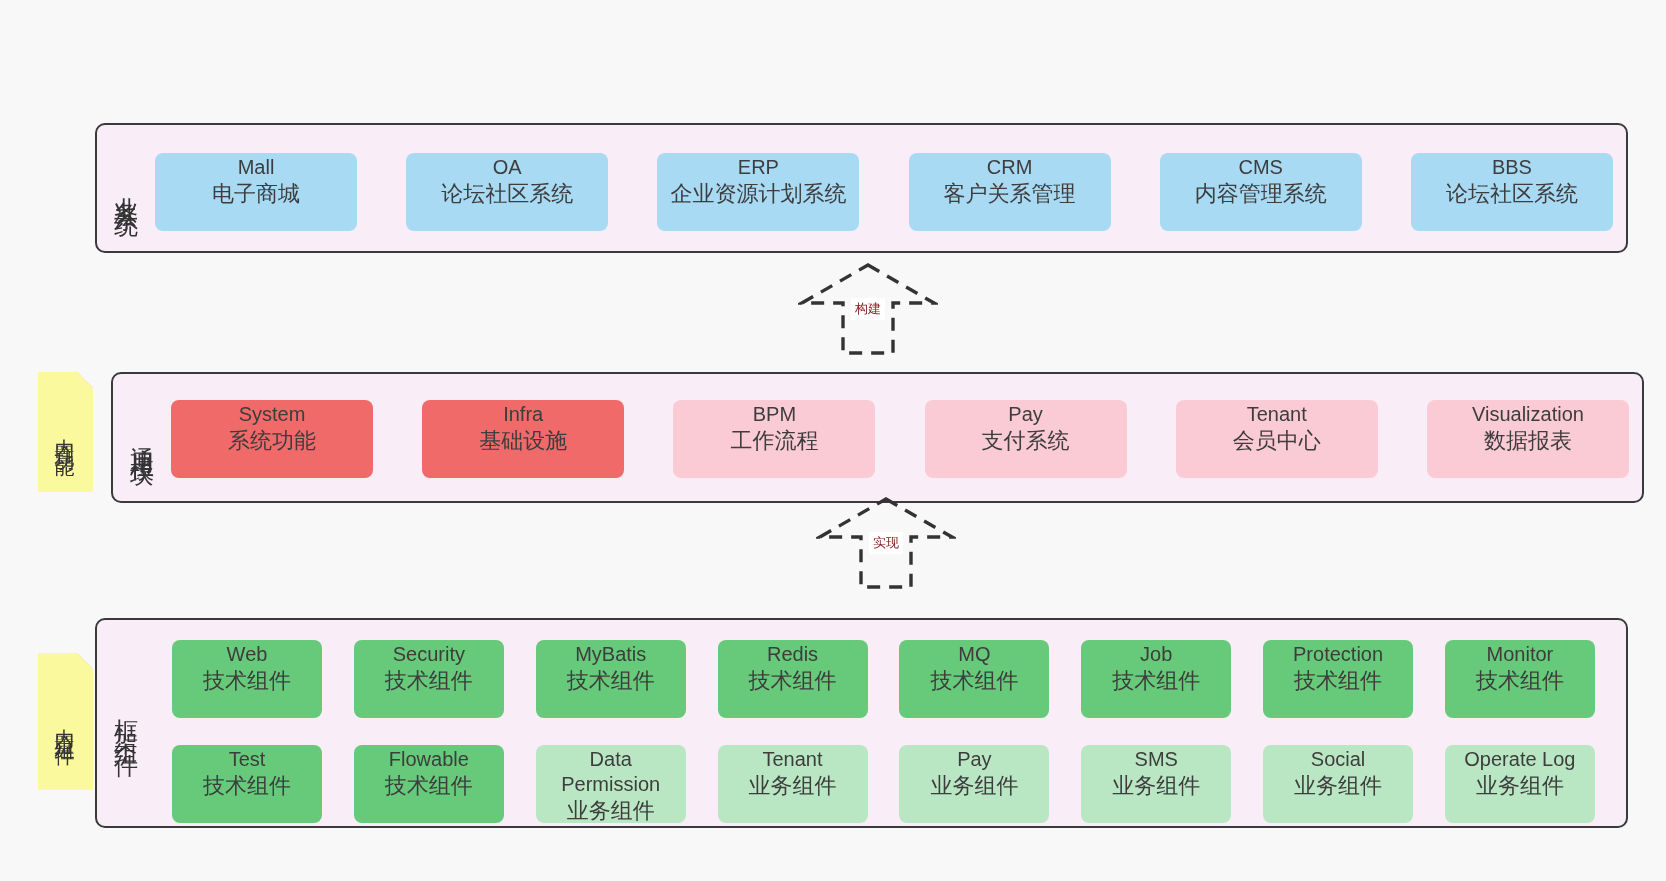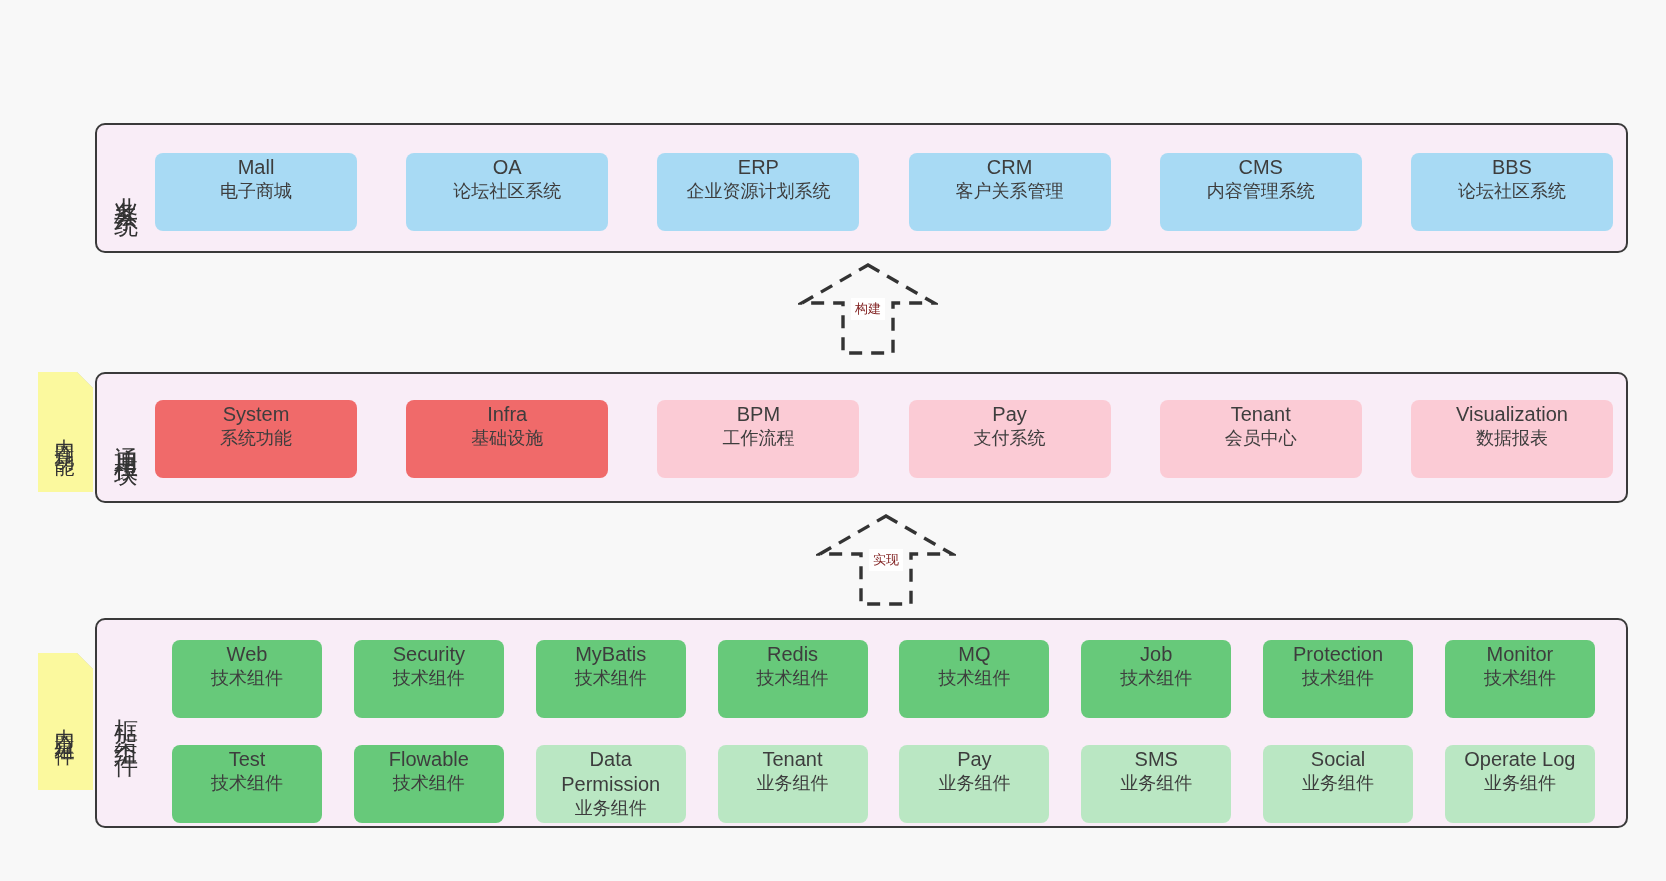--- a/index.html
+++ b/index.html
@@ -20,21 +20,21 @@
     position: absolute;
     left: 95px;
     width: 1533px;
     box-sizing: border-box;
     background: var(--panel-bg, #f9edf7);
     border: 2px solid #3a3a3a;
     border-radius: 10px;
     z-index: 1;
   }
   #panel-business   { top: 123px; height: 130px; }
-  #panel-modules    { top: 372px; height: 131px; }
+  #panel-modules    { top: 372px; height: 131px; margin-left: 16px; }
   #panel-components { top: 618px; height: 210px; }
 
   .panel-label-wrap {
     position: absolute;
     left: 0; top: 0; bottom: 0;
     width: 58px;
     display: flex;
     align-items: center;
     justify-content: center;
   }
@@ -68,21 +68,21 @@
     align-items: center;
     justify-content: flex-start;
     text-align: center;
     color: var(--text-dark, #3d3d3d);
     box-sizing: border-box;
     padding: 2px 4px;
   }
   .row6 .box { width: 202px; }
   .row8 .box { width: 150px; margin-left: 17px; }
   .box-title { font-size: 20px; line-height: 1.25; }
-  .box-sub   { font-size: 18px; line-height: 1.3; }
+  .box-sub   { font-size: 22px; line-height: 1.3; }
 
   .v-blue        { background: var(--box-blue, #a8daf4); }
   .v-red         { background: var(--box-red, #f06a6a); }
   .v-pink        { background: var(--box-pink, #fbcbd5); }
   .v-green-dark  { background: var(--box-green-dark, #67c97a); }
   .v-green-light { background: var(--box-green-light, #bae7c3); }
 
   
   .sticky {
     position: absolute;
@@ -114,21 +114,21 @@
   }
 
   
   .arrow {
     position: absolute;
     width: 140px;
     height: 96px;
     z-index: 2;
   }
   #arrow-build     { left: 798px; top: 261px; }
-  #arrow-implement { left: 816px; top: 512px; text-align: right; }
+  #arrow-implement { left: 816px; top: 495px; text-align: right; }
   .arrow svg { display: block; }
   .arrow-label {
     position: absolute;
     left: 50%;
     top: 37px;
     transform: translateX(-50%);
     background: #ffffff;
     padding: 2px 4px;
     font-size: 13px;
     color: #7f1d1d;

